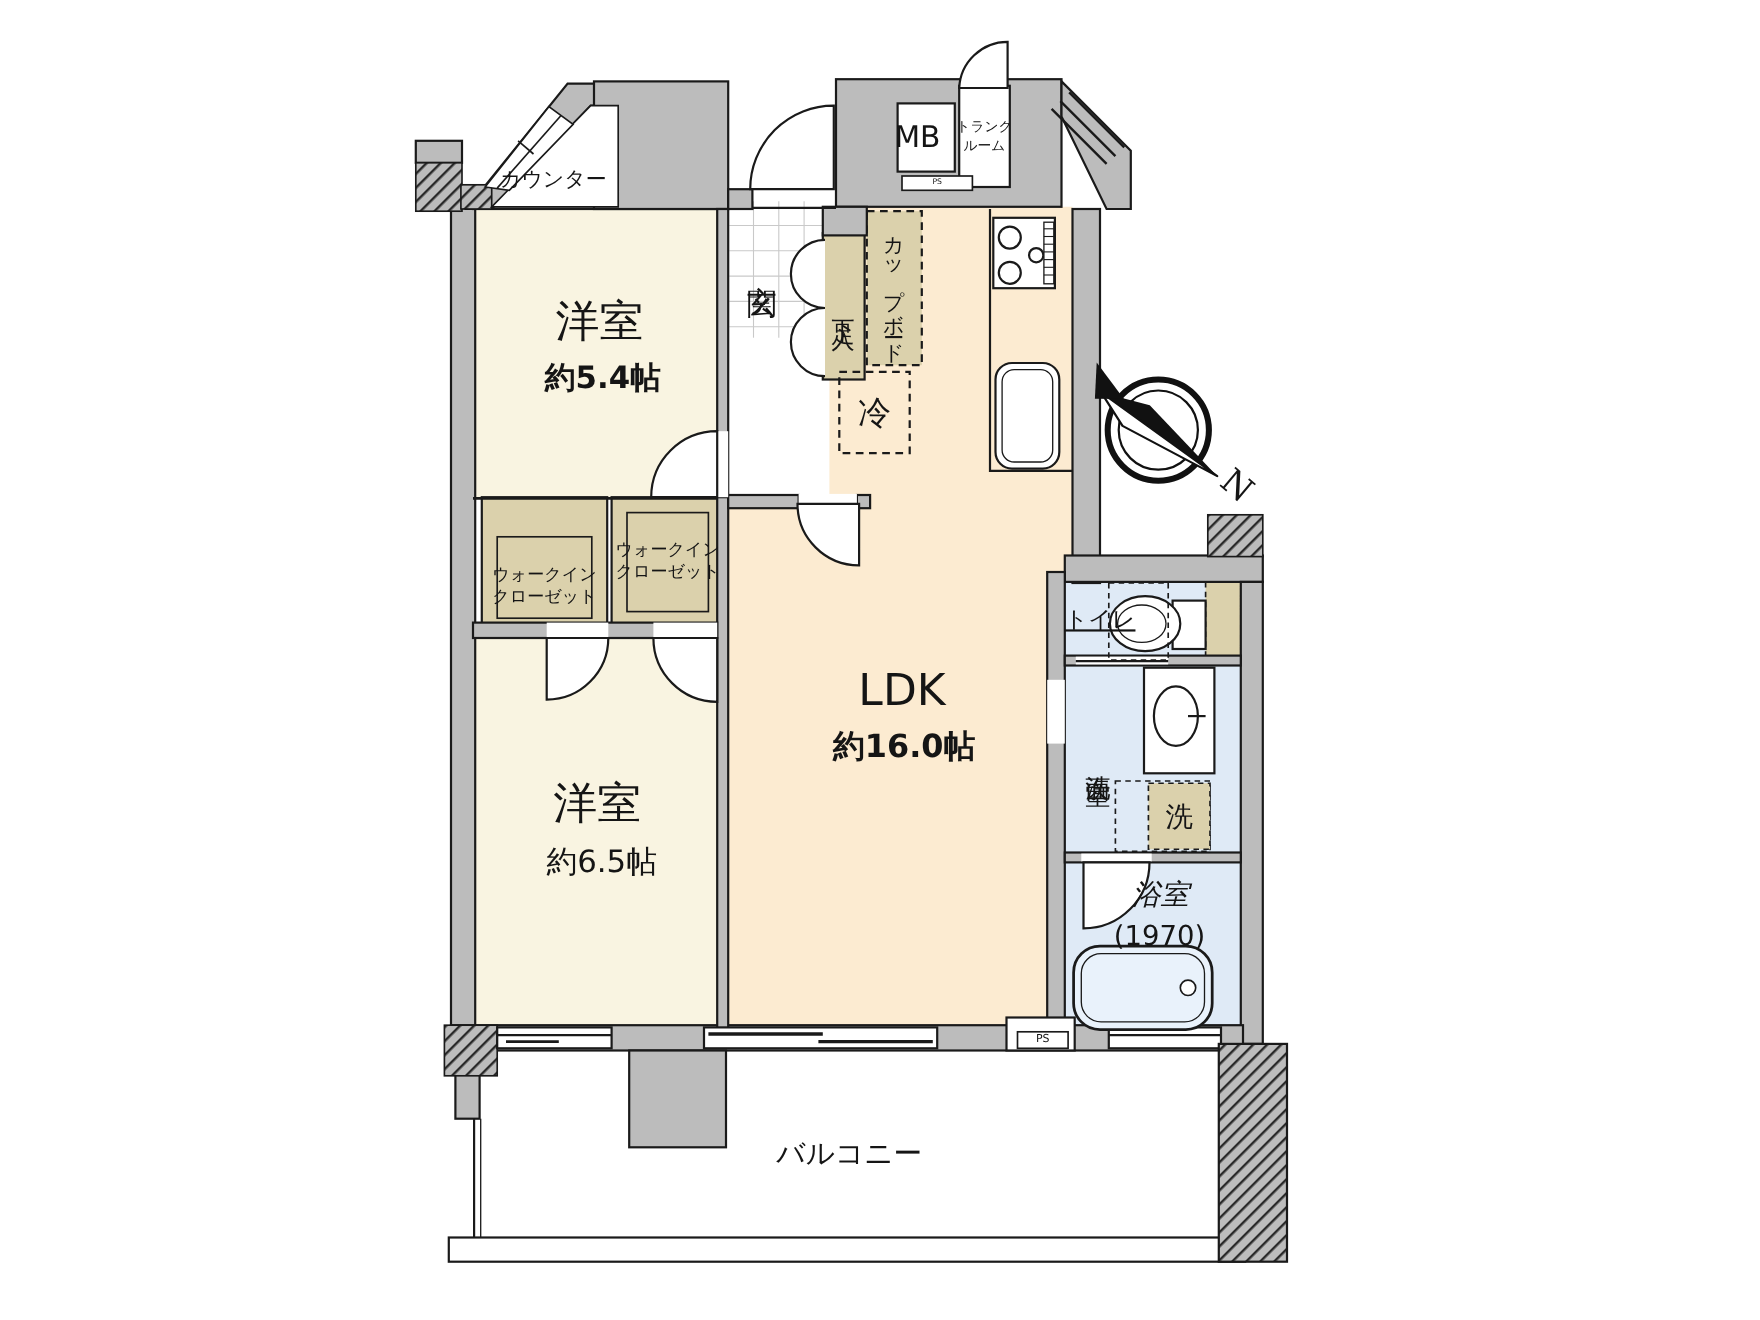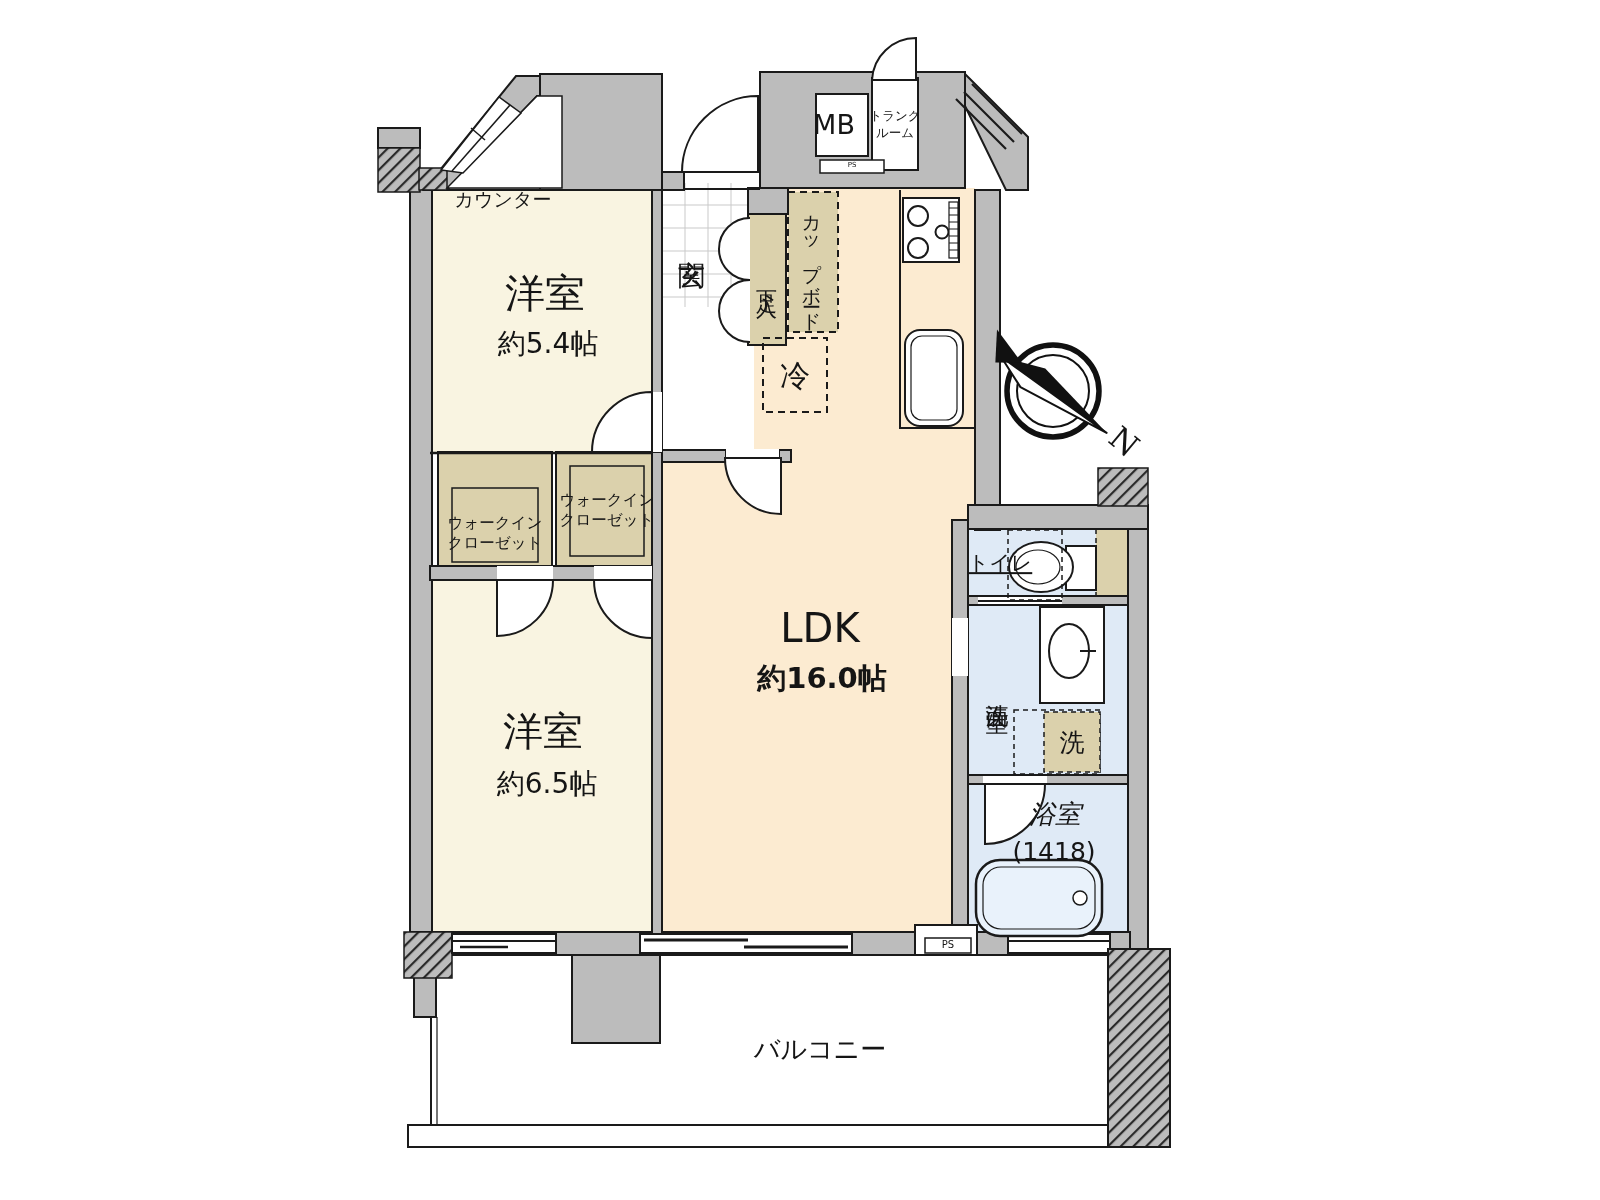--- a/index.html
+++ b/index.html
@@ -194,24 +194,24 @@
     <circle r="46" fill="#fff" stroke="#111" stroke-width="5.5"></circle>
     <circle r="36" fill="none" stroke="#111" stroke-width="2"></circle>
     <g transform="rotate(38)">
       <polygon points="-62,5 68,0 -20,-13" fill="#111"></polygon>
       <polygon points="-62,5 68,0 -28,17" fill="#fff" stroke="#111" stroke-width="2" stroke-linejoin="round"></polygon>
       <polygon points="-82,-14 -42,-3 -63,13" fill="#111"></polygon>
     </g>
   </g>
 </svg>
 
-  <div class="lbl" style="left:503px;top:164px;font-size:19px;margin-top:36px;">カウンター</div>
+  <div class="lbl" style="left:503px;top:164px;font-size:19px;">カウンター</div>
 
   <div class="lbl" style="left:545px;top:293px;font-size:40px;">洋室</div>
-  <div class="lbl" style="left:548px;top:344px;font-size:28px;">約5.4帖</div>
+  <div class="lbl" style="left:548px;top:344px;font-size:28px;font-weight:bold;">約5.4帖</div>
 
   <div class="lbl v" style="left:692px;top:242px;font-size:27px;">玄関</div>
   <div class="lbl v" style="left:766px;top:279px;font-size:21px;">下足入</div>
   <div class="lbl v" style="left:812px;top:262px;font-size:19px;letter-spacing:2px;">カップボード</div>
   <div class="lbl" style="left:795px;top:376px;font-size:30px;">冷</div>
 
   <div class="lbl" style="left:834px;top:125px;font-size:27px;">MB</div>
   <div class="lbl" style="left:852px;top:166px;font-size:7px;">PS</div>
   <div class="lbl" style="left:895px;top:124px;font-size:12.5px;">
     <span>トランク</span><br>
@@ -230,19 +230,19 @@
     <span>クローゼット</span>
   </div>
 
   <div class="lbl" style="left:543px;top:731px;font-size:40px;">洋室</div>
   <div class="lbl" style="left:547px;top:784px;font-size:28px;">約6.5帖</div>
 
   <div class="lbl" style="left:1000px;top:564px;font-size:21px;text-decoration:underline;">トイレ</div>
   <div class="lbl v" style="left:997px;top:691px;font-size:23px;">洗面室</div>
   <div class="lbl" style="left:1072px;top:742px;font-size:25px;">洗</div>
   <div class="lbl" style="left:1055px;top:814px;font-size:26px;font-style:italic;">浴室</div>
-  <div class="lbl" style="left:1054px;top:851px;font-size:25px;">(1418)</div>
-
-  <div class="lbl" style="left:772px;top:1049px;font-size:26px;margin-left:48px;">バルコニー</div>
+  <div class="lbl" style="left:1054px;top:851px;font-size:25px;">(1970)</div>
+
+  <div class="lbl" style="left:772px;top:1049px;font-size:26px;">バルコニー</div>
   <div class="lbl" style="left:948px;top:945px;font-size:10px;">PS</div>
 
   <div class="lbl serif rot" style="left:1124px;top:442px;font-size:31px;">N</div>
 </div>
 
 </body></html>

